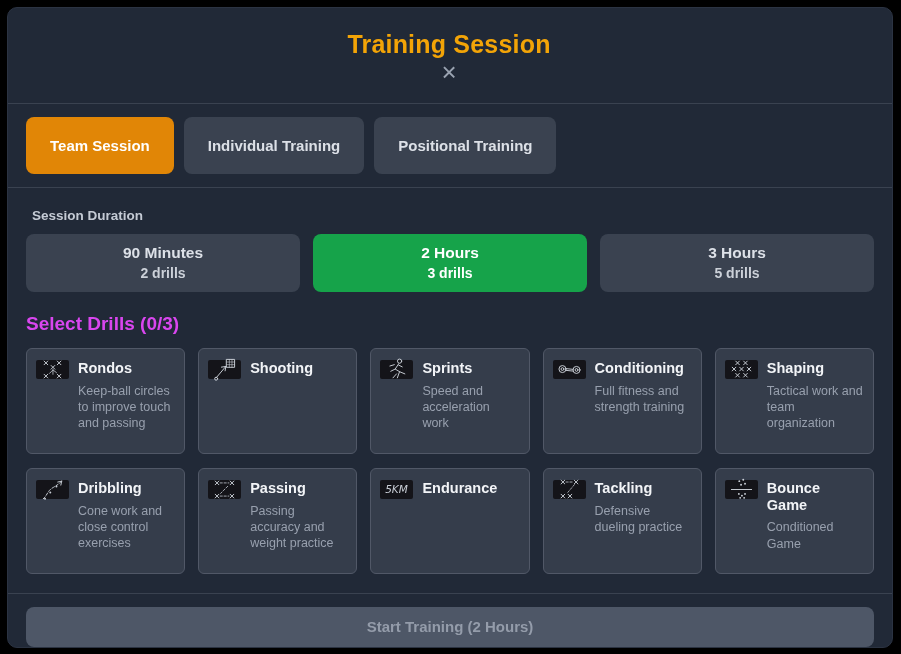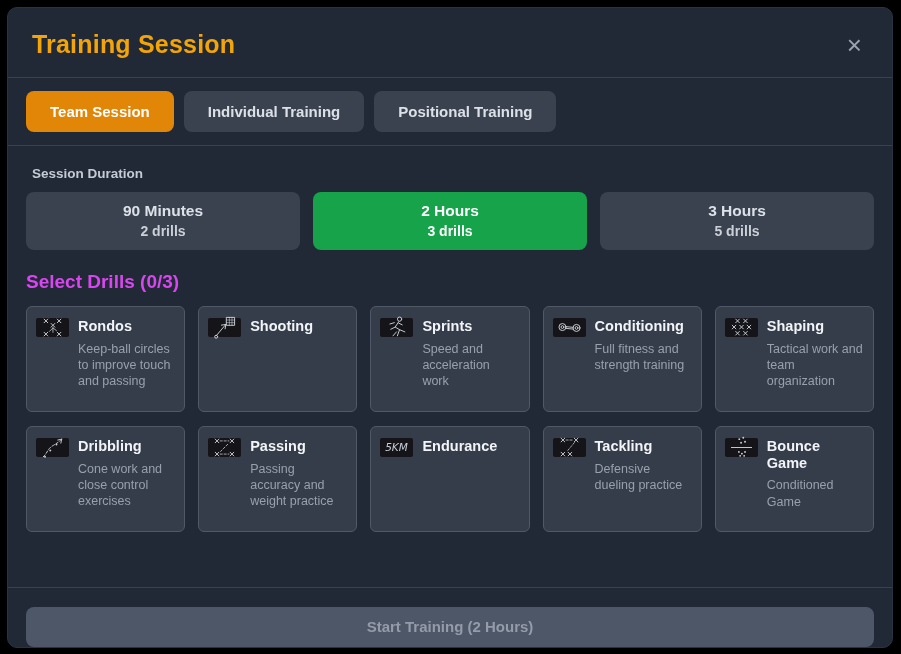--- a/index.html
+++ b/index.html
@@ -10,34 +10,34 @@
 
   .dialog {
     position: absolute; left: 7px; top: 7px; width: 886px; height: 641px;
     background: #212937; border-radius: 10px; border: 1px solid #2b3342;
     display: flex; flex-direction: column; overflow: hidden;
   }
 
   
   .dialog-header {
     display: flex; align-items: center; justify-content: space-between;
-    padding: 22px 26px 18px 24px; border-bottom: 1px solid #3a4250;
+    padding: 22px 26px 18px 24px; border-bottom: 1px solid #3a4250; flex-direction: column;
   }
   .dialog-title { color: #f3a407; font-size: 25px; font-weight: bold; letter-spacing: .2px; }
   .close-btn {
     background: none; border: none; color: #9aa3b1; font-size: 26px; line-height: 1;
     cursor: pointer; font-family: "Liberation Sans", sans-serif; padding: 0 4px;
   }
 
   
   .tabs-row {
     display: flex; gap: 10px; padding: 13px 18px; border-bottom: 1px solid #3a4250;
   }
   .tab {
-    border: none; cursor: pointer; border-radius: 8px; padding: 12px 24px;
+    border: none; cursor: pointer; border-radius: 8px; padding: 20px 24px;
     background: #3a4250; color: #dce0e7; font-size: 15px; font-weight: bold;
     font-family: "Liberation Sans", sans-serif;
   }
   .tab.active { background: #e18606; color: #ffffff; }
 
   
   .content { flex: 1; padding: 16px 18px 0 18px; }
   .section-label { color: #c5cbd5; font-size: 13.5px; font-weight: bold; margin: 4px 0 11px 6px; }
 
   .duration-row { display: flex; gap: 13px; }
@@ -65,21 +65,21 @@
   }
   .drill-icon {
     width: 33px; height: 19px; flex: 0 0 33px; background: #141419; border-radius: 2px;
     display: flex; align-items: center; justify-content: center;
   }
   .drill-text { min-width: 0; }
   .drill-title { color: #f2f4f7; font-size: 14.5px; font-weight: bold; line-height: 1.15; }
   .drill-desc { color: #98a0ae; font-size: 12.5px; line-height: 1.3; margin-top: 6px; }
 
   
-  .footer { border-top: 1px solid #3a4250; padding: 19px 18px 0 18px; }
+  .footer { border-top: 1px solid #3a4250; padding: 13px 18px 0 18px; }
   .start-btn {
     width: 100%; border: none; border-radius: 8px; padding: 11px 0 12px;
     background: #4e5767; color: #949caa; font-size: 15px; font-weight: bold;
     font-family: "Liberation Sans", sans-serif; cursor: not-allowed;
   }
 </style>
 </head>
 <body>
 
 <div class="stage">

